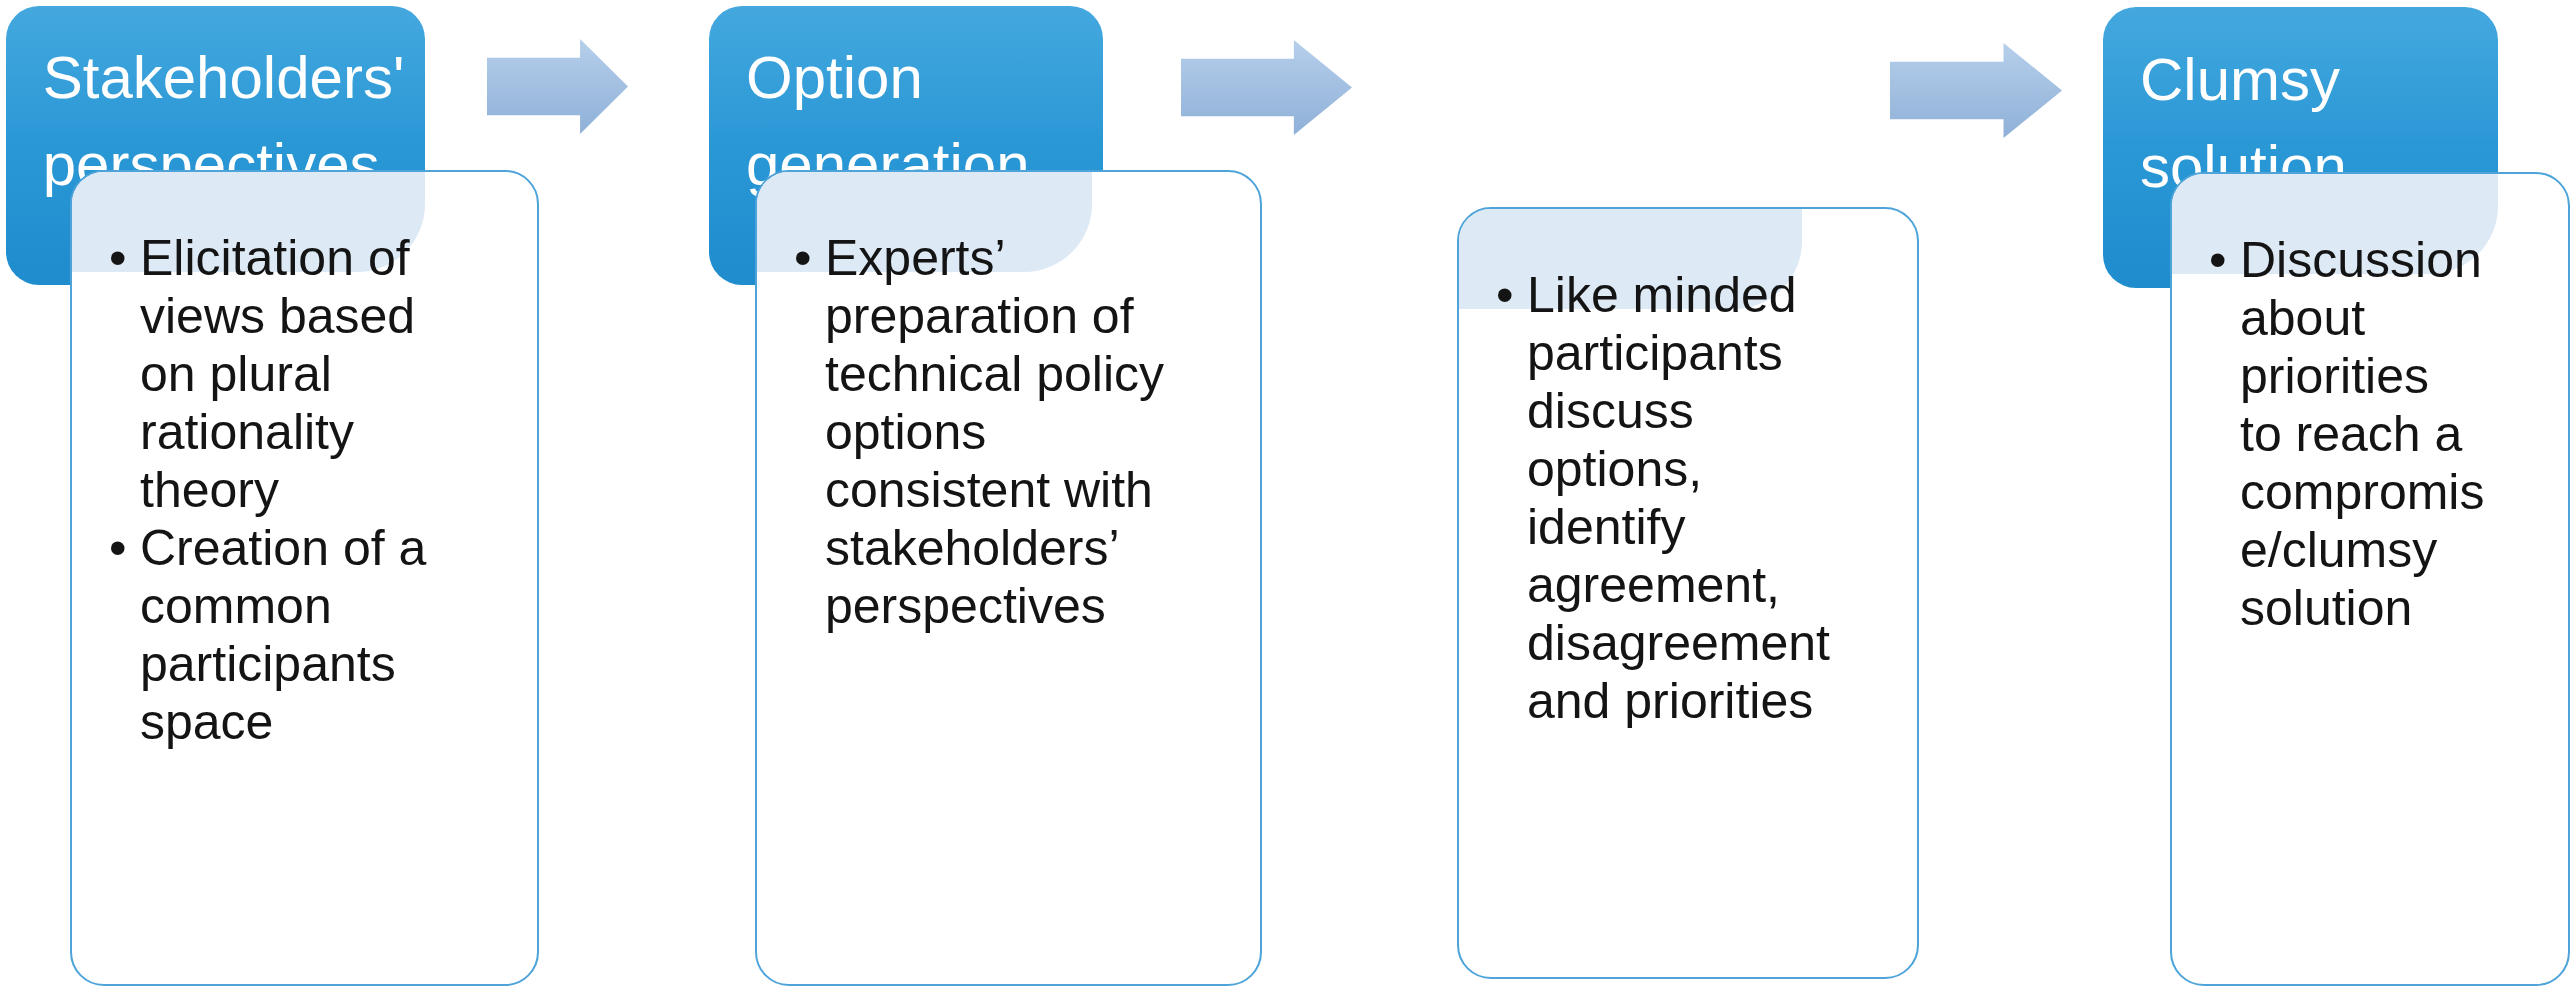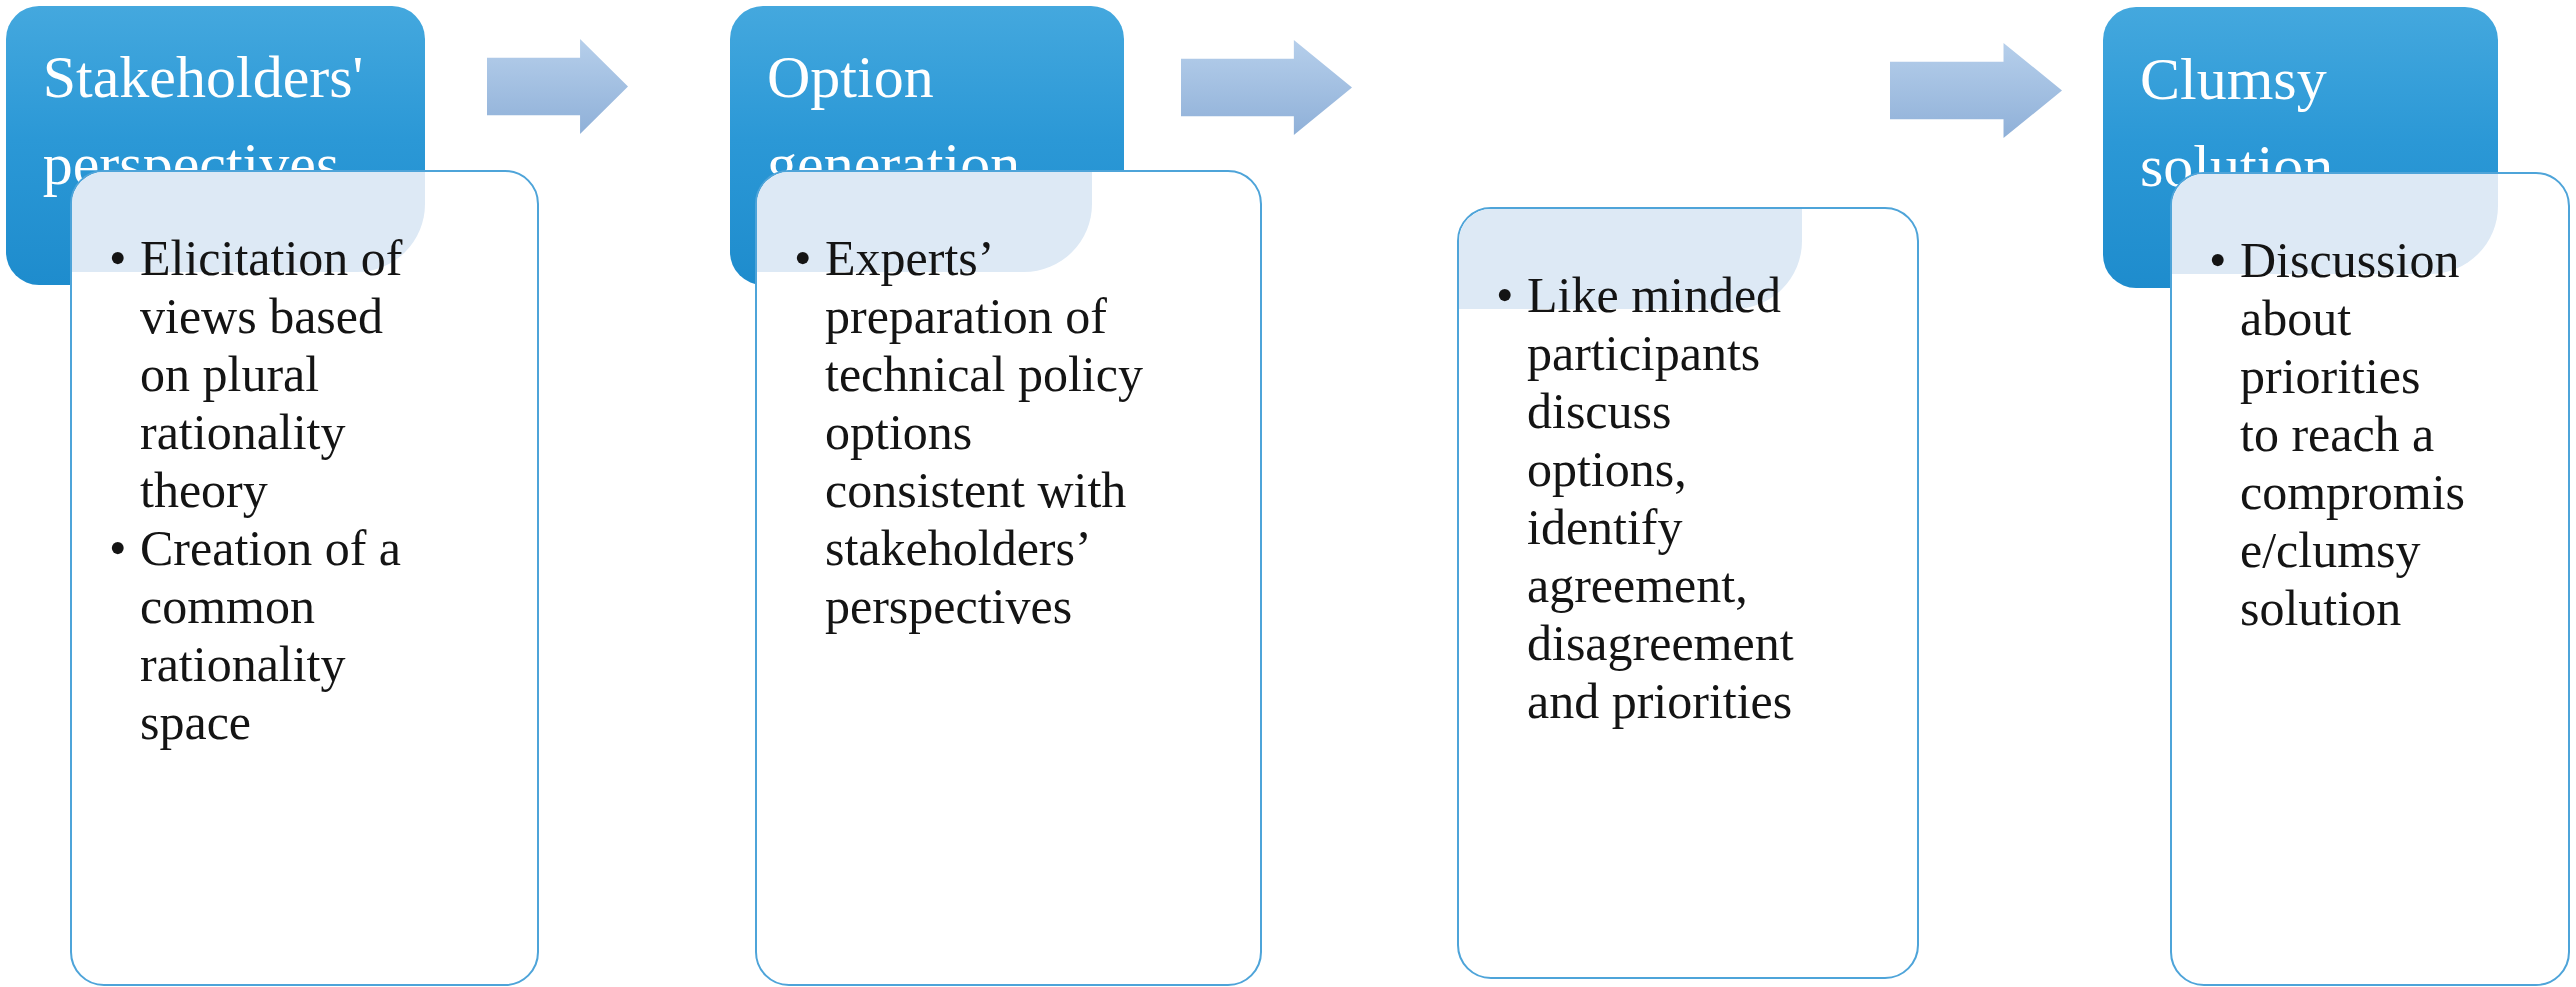--- a/index.html
+++ b/index.html
@@ -14,38 +14,38 @@
     --text-color:#141414;
     --header-text:#ffffff;
   }
   html,body{margin:0;padding:0;background:#ffffff;}
   .stage{
     position:relative;
     width:2576px;
     height:988px;
     background:#ffffff;
     overflow:hidden;
-    font-family:Liberation Serif, serif;
+    font-family:Liberation Sans, sans-serif;
   }
   
   .header{
     position:absolute;
     z-index:1;
     border-radius:33px;
     background:linear-gradient(180deg,var(--header-top) 0%,var(--header-mid) 48%,var(--header-bottom) 100%);
   }
   .htitle{
     padding:28.5px 20px 0 37px;
     font-size:60px;
     line-height:87px;
     color:var(--header-text);
     white-space:pre-line;
   }
   .h1{left:5.7px;   top:5.7px;  width:419px; height:279px;}
-  .h2{left:730px; top:5.7px;  width:394px; height:279px;}
+  .h2{left:709px; top:5.7px;  width:394px; height:279px;}
   .h3{left:1418px;top:28.5px; width:410px; height:281px;}
   .h4{left:2103px;top:7.1px; width:395px; height:281px;}
   
   .bodybox{
     position:absolute;
     z-index:2;
     background:#ffffff;
     border:2.1px solid var(--body-border);
     border-radius:34px;
   }
@@ -99,21 +99,21 @@
         <span class="btxt">Elicitation of
 views based
 on plural
 rationality
 theory</span>
       </div>
       <div class="bullet">
         <span class="dot">•</span>
         <span class="btxt">Creation of a
 common
-rationality
+participants
 space</span>
       </div>
     </div>
   </div>
 
   <svg class="arrow a1" viewBox="0 0 200 140" preserveAspectRatio="none" aria-hidden="true">
     <defs>
       <linearGradient id="ag1" x1="0" y1="0" x2="0" y2="1">
         <stop offset="0" style="stop-color:var(--arrow-top)"></stop>
         <stop offset="1" style="stop-color:var(--arrow-bottom)"></stop>

